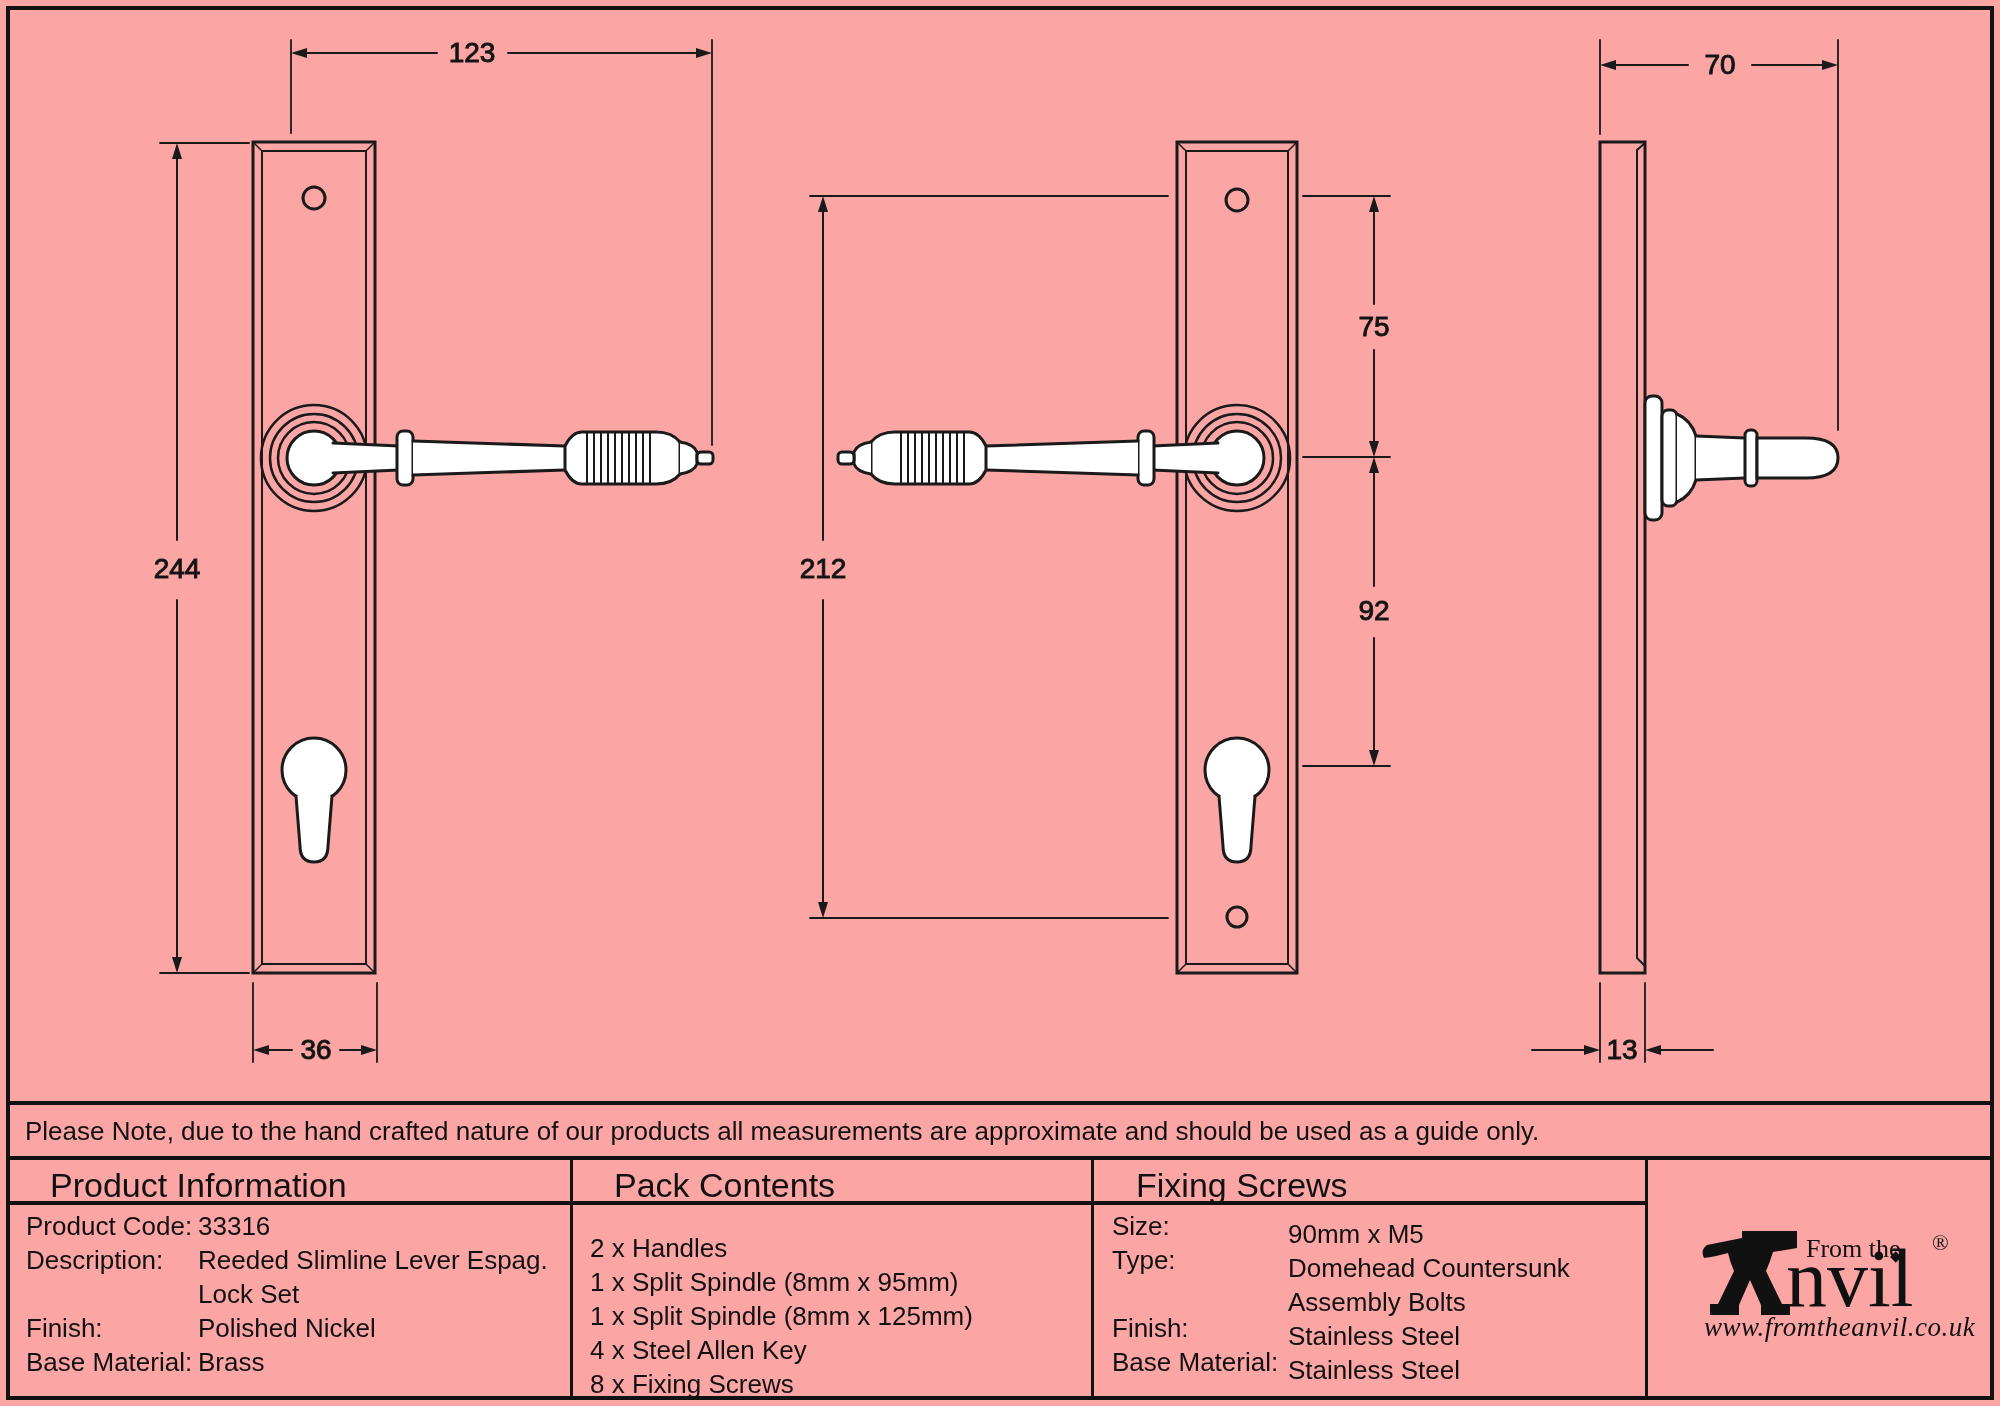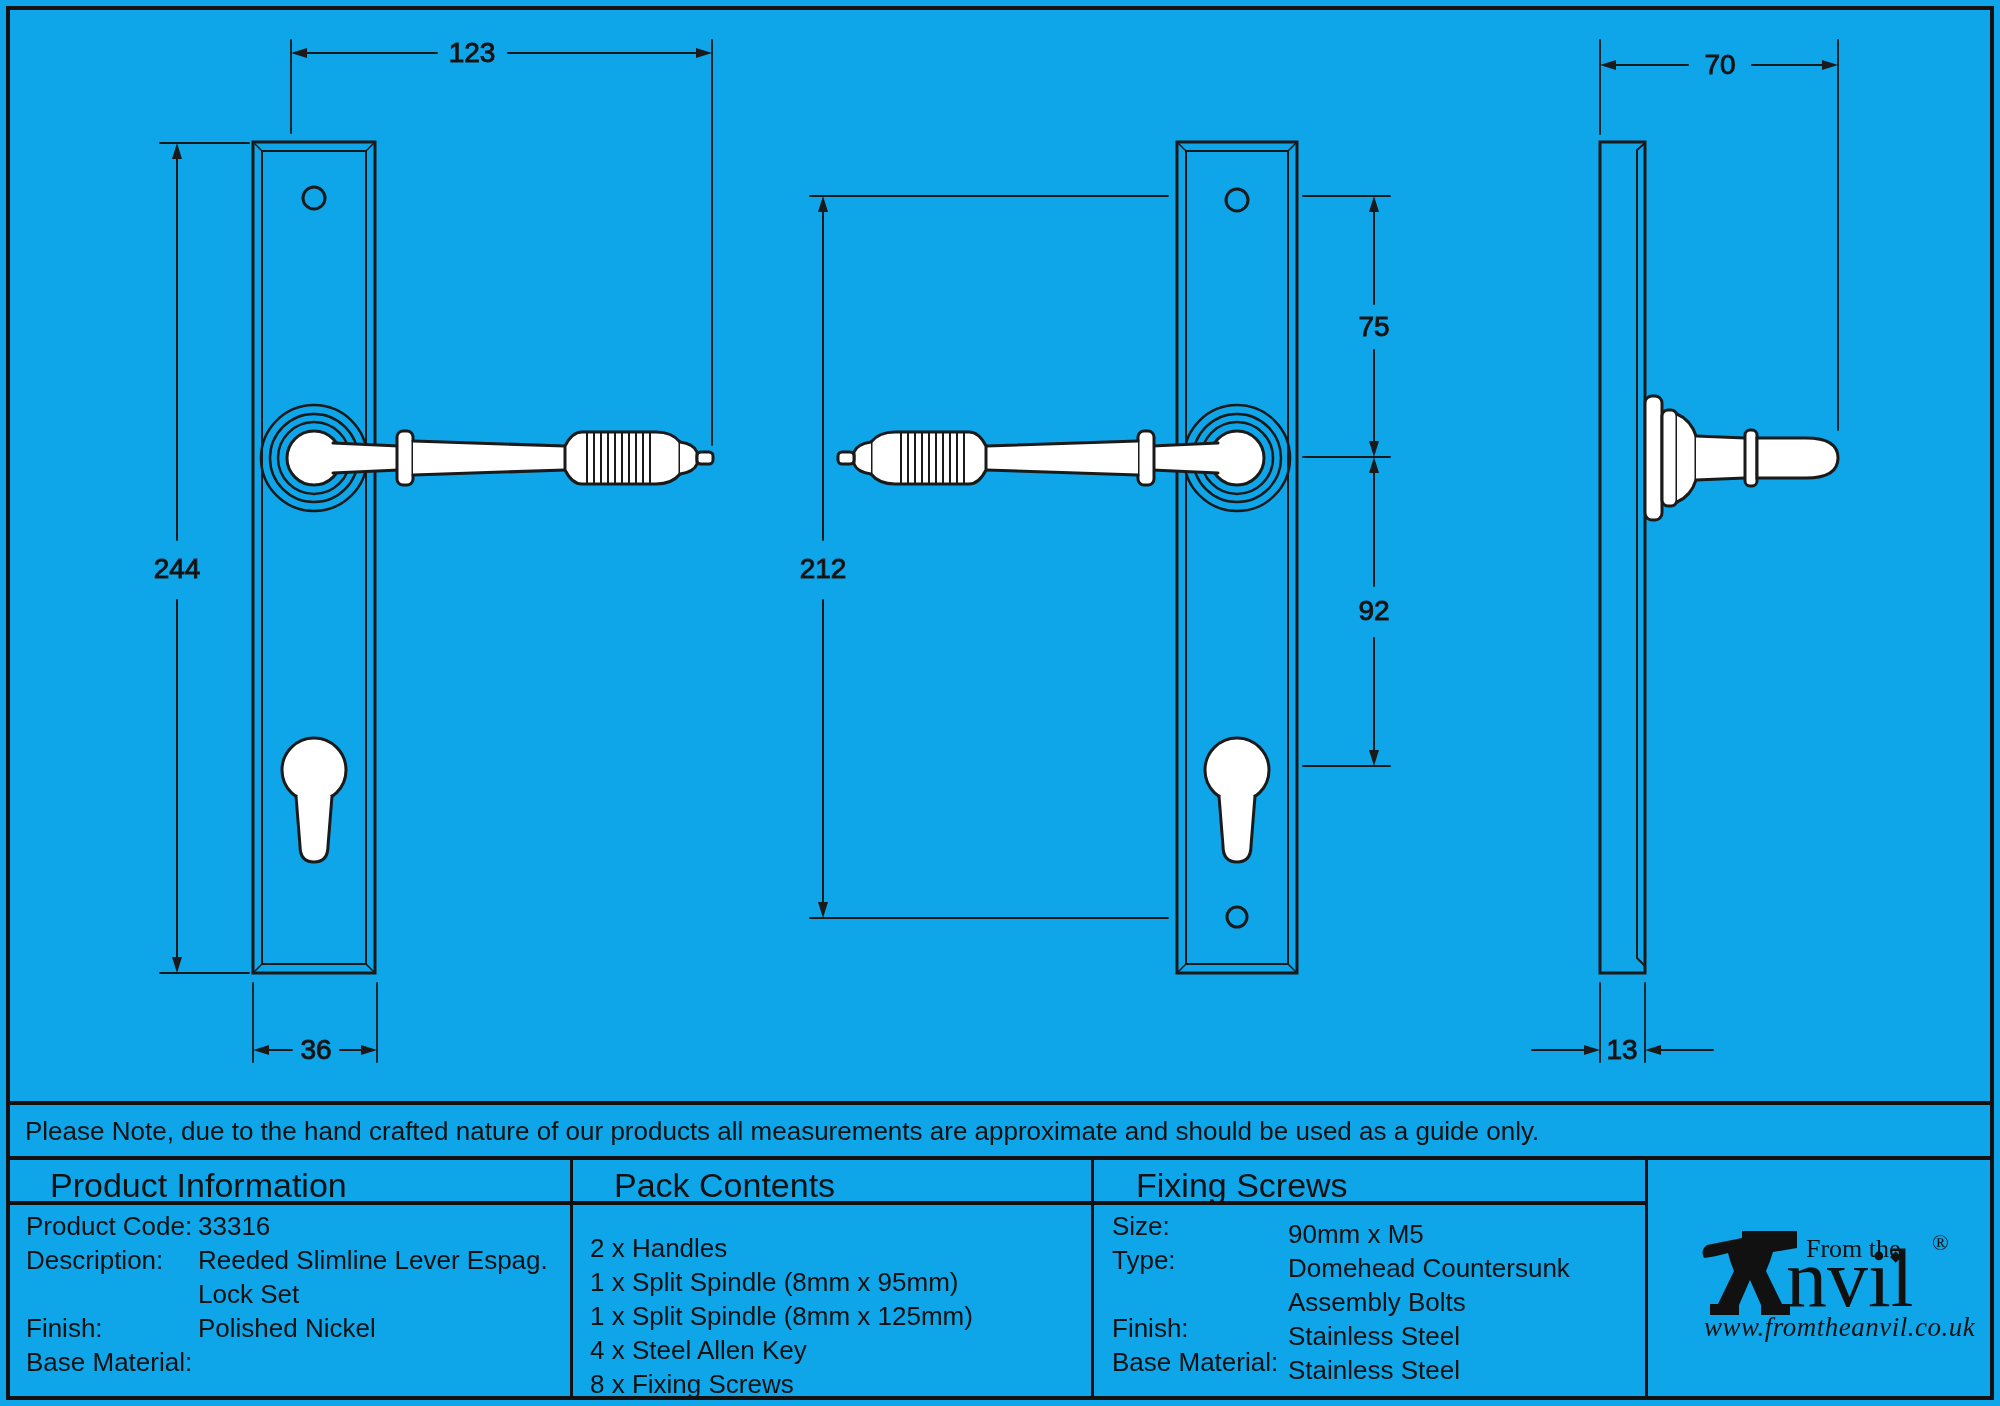--- a/index.html
+++ b/index.html
@@ -1,17 +1,17 @@
 <!DOCTYPE html>
 <html><head>
 <meta charset="utf-8">
 <style>
   html,body{margin:0;padding:0;background:#888;}
   .sheet{
-    position:relative; width:2000px; height:1406px; background:#0ea5e9;
+    position:relative; width:2000px; height:1406px; background:#fca5a5;
     font-family:"Liberation Sans", sans-serif; color:#111;
     overflow:hidden;
   }
   .page-border{position:absolute; left:6px; top:6px; right:6px; bottom:6px;
     border:4px solid #111; pointer-events:none;}
   svg text{font-family:"Liberation Sans", sans-serif; font-size:28px; fill:#111;}
   
   .hline{position:absolute; background:#111; height:4px;}
   .vline{position:absolute; background:#111; width:3px;}
   .note-text{position:absolute; left:25px; top:1116px; font-size:26px;}
@@ -172,20 +172,21 @@
     <div>Description:</div>
     <div></div>
     <div>Finish:</div>
     <div>Base Material:</div>
   </div>
   <div class="stack" style="left:198px;">
     <div>33316</div>
     <div>Reeded Slimline Lever Espag.</div>
     <div>Lock Set</div>
     <div>Polished Nickel</div>
+    <div>Brass</div>
   </div>
 
   <div class="stack" style="left:590px;margin-top:22px;">
     <div>2 x Handles</div>
     <div>1 x Split Spindle (8mm x 95mm)</div>
     <div>1 x Split Spindle (8mm x 125mm)</div>
     <div>4 x Steel Allen Key</div>
     <div>8 x Fixing Screws</div>
   </div>
 

